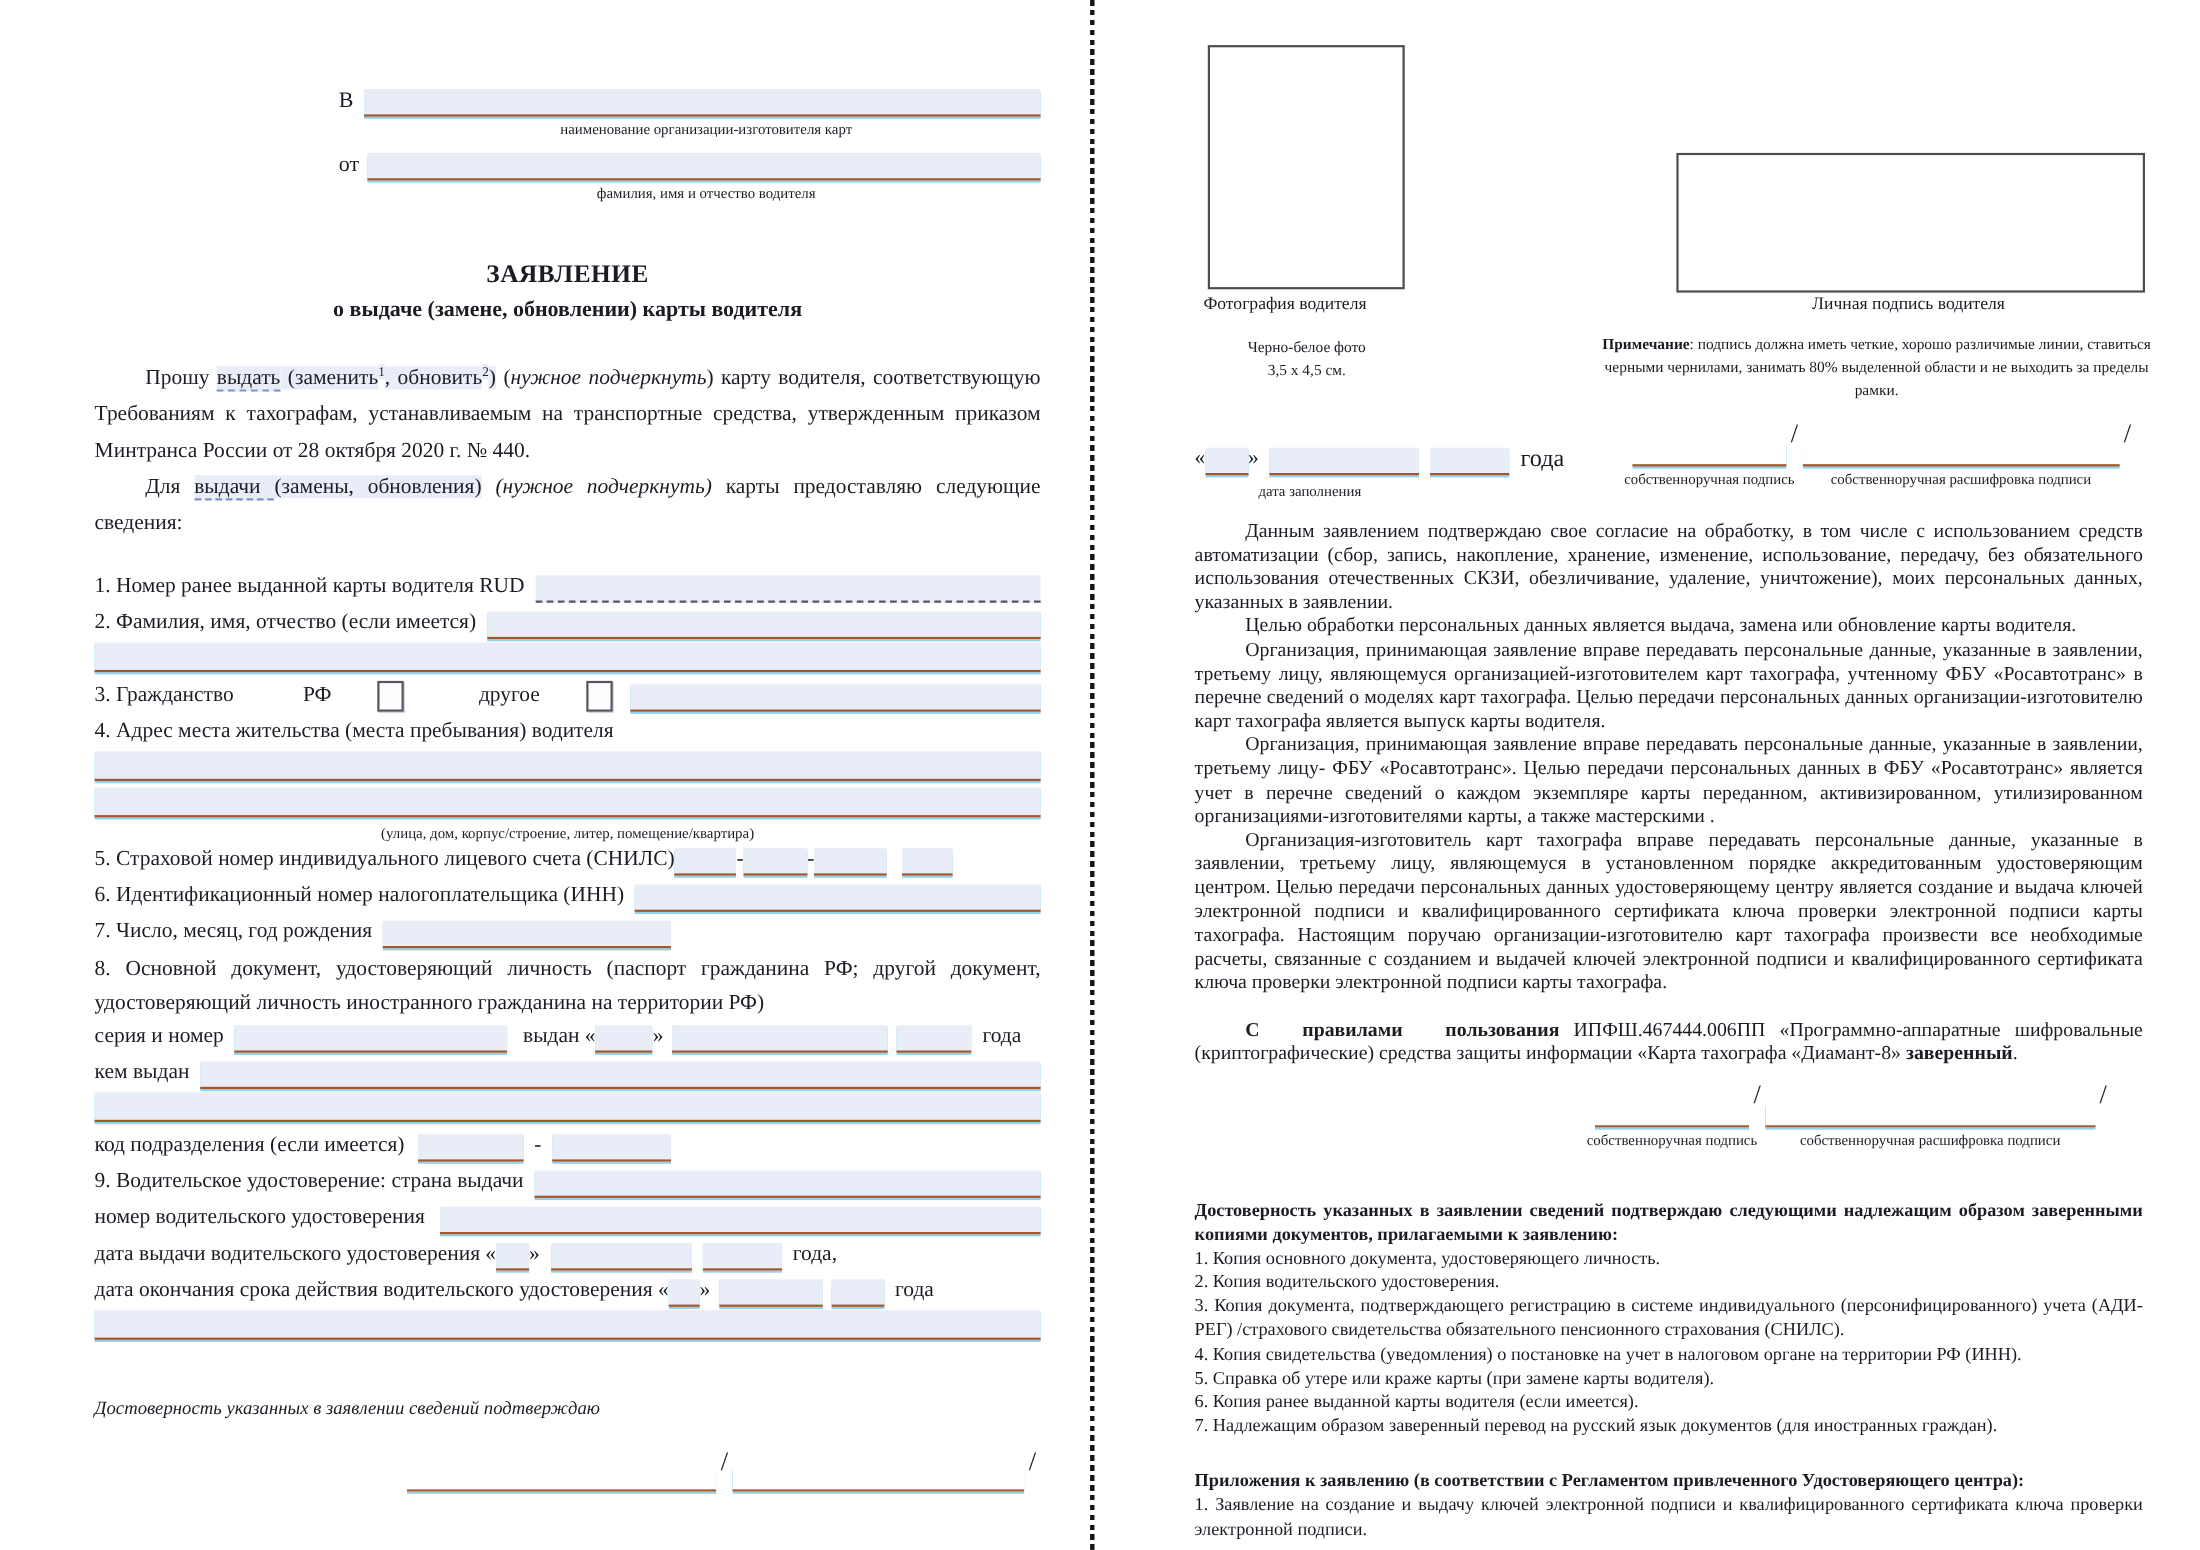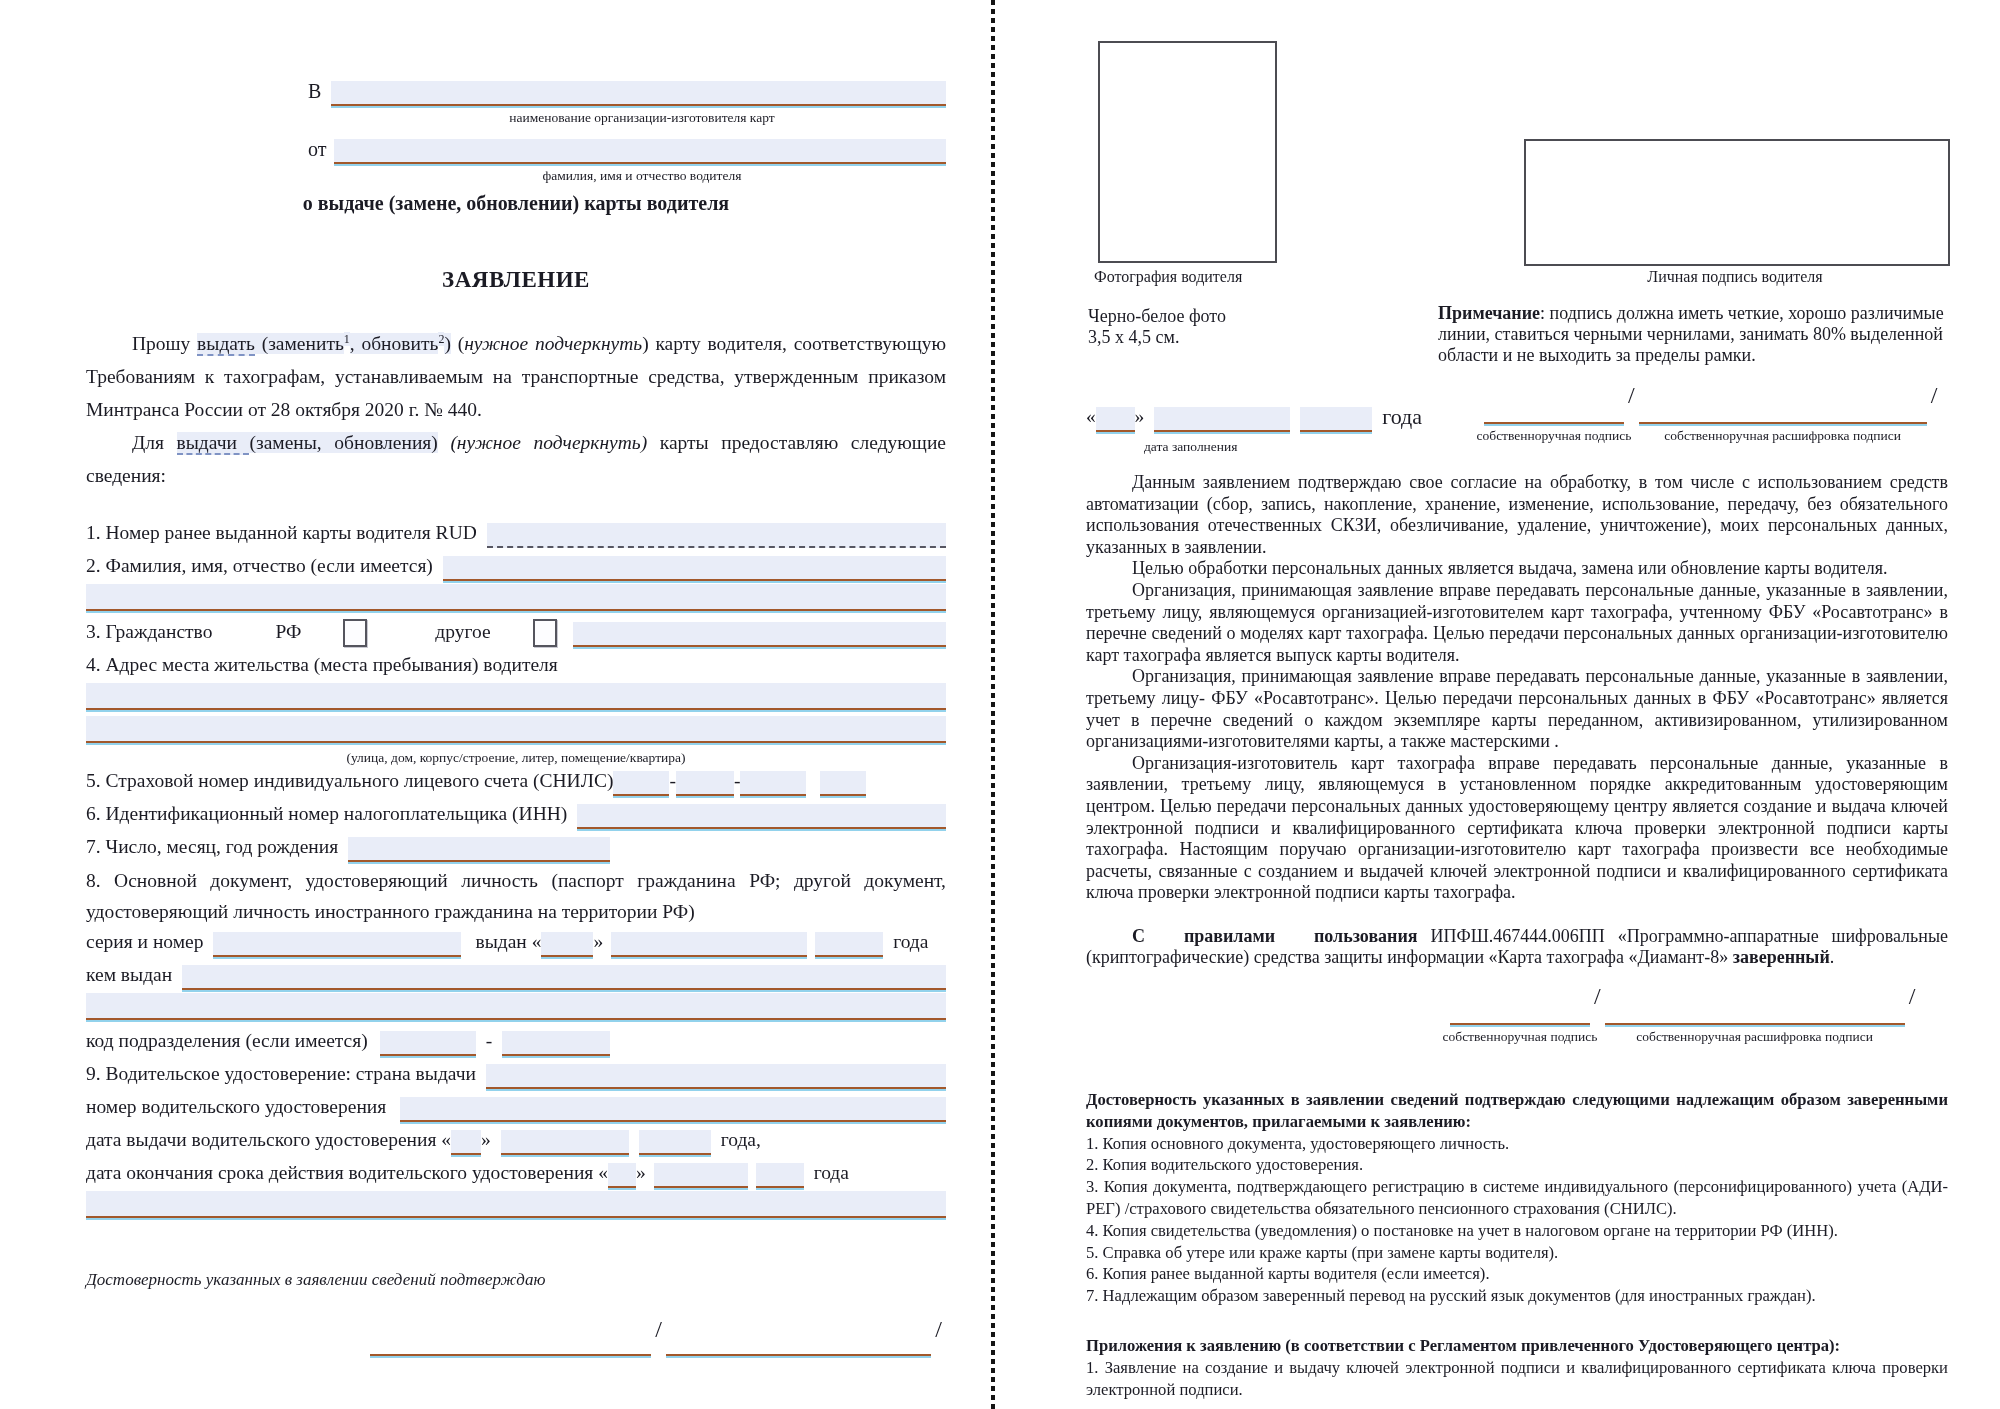--- a/index.html
+++ b/index.html
@@ -28,21 +28,21 @@
   sup{font-size:12px;line-height:0;}
   
   .sigrow{display:flex;align-items:flex-end;}
   .sigseg{display:flex;flex-direction:column;align-items:center;}
   .sigline{border-bottom:2px solid #a2582b;box-shadow:0 2px 0 0 #92d2ec;height:20px;width:100%;}
   .slash{font-size:24px;line-height:18px;padding:0 4px;transform:translateY(-8px);}
   
   .rtop{position:relative;height:472px;}
   .bx{position:absolute;border:2px solid #4c4c52;background:#fff;}
   .rlabel{position:absolute;font-size:16px;}
-  .rsmall{font-size:18px;line-height:21px;text-align:left;}
+  .rsmall{font-size:14px;line-height:21px;text-align:center;}
   .rtext{font-size:18px;line-height:21.6px;}
   .rtext p{margin:0;text-indent:46px;text-align:justify;}
   .rlist{font-size:16.6px;line-height:21.8px;}
   .rlist div{text-align:justify;}
 </style>
 </head>
 <body>
 
 <div class="sheet">
 
@@ -54,22 +54,22 @@
         <span class="f fill" style="margin-left:10px;"></span>
       </div>
       <div class="cap" style="margin:2px 0 8px 30px;">наименование организации-изготовителя карт</div>
       <div class="line" style="font-size:20px;">
         <span class="t">от</span>
         <span class="f fill" style="margin-left:8px;"></span>
       </div>
       <div class="cap" style="margin:2px 0 0 30px;">фамилия, имя и отчество водителя</div>
     </div>
 
+    <div style="text-align:center;font-weight:bold;font-size:23px;margin-top:52px;letter-spacing:.5px;">ЗАЯВЛЕНИЕ</div>
     <div style="text-align:center;font-weight:bold;font-size:20px;margin-top:8px;">о выдаче (замене, обновлении) карты водителя</div>
-    <div style="text-align:center;font-weight:bold;font-size:23px;margin-top:52px;letter-spacing:.5px;">ЗАЯВЛЕНИЕ</div>
 
     <p class="just" style="font-size:19.5px;line-height:33px;margin:34px 0 0 0;text-indent:46px;">
       <span>Прошу </span><span class="hl u">выдать</span><span class="hl"> (заменить</span><sup class="hl">1</sup><span class="hl">, обновить</span><sup class="hl">2</sup><span class="hl">)</span><span> (</span><i>нужное подчеркнуть</i><span>) карту водителя, соответствующую Требованиям к тахографам, устанавливаемым на транспортные средства, утвержденным приказом Минтранса России от 28 октября 2020 г. № 440.</span>
     </p>
 
     <p class="just" style="font-size:19.5px;line-height:33px;margin:0;text-indent:46px;">
       <span>Для </span><span class="hl u">выдачи </span><span class="hl">(замены, обновления)</span><span> </span><i>(нужное подчеркнуть)</i><span> карты предоставляю следующие сведения:</span>
     </p>
 
     <div style="margin-top:26px;">

